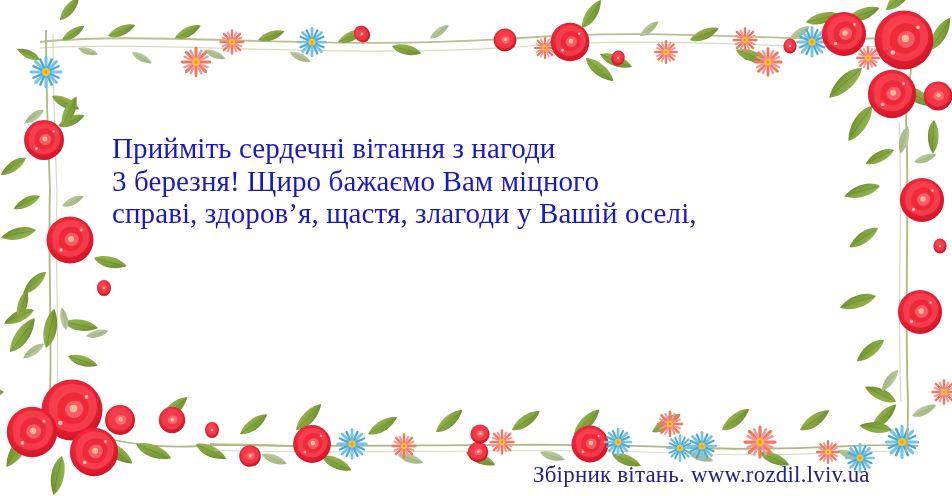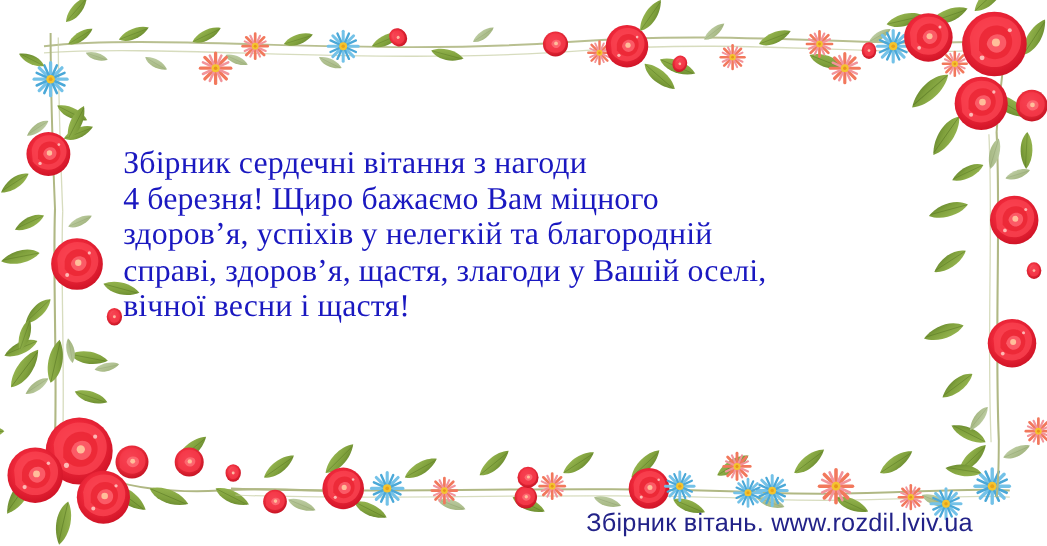--- a/index.html
+++ b/index.html
@@ -39,21 +39,21 @@
     color: #1a18c0;
     white-space: nowrap;
     letter-spacing: 0.1px;
   }
 
   
   #watermark {
     position: absolute;
     left: 533px;
     top: 462px;
-    font-family: Liberation Sans, sans-serif;
+    font-family: Liberation Serif, serif;
     font-size: 23px;
     line-height: 26px;
     color: #222288;
     white-space: nowrap;
     letter-spacing: 0.2px;
     text-align: center;
   }
 </style>
 </head>
 <body>
@@ -342,22 +342,20 @@
 
       <use href="#rose" transform="translate(904,40) scale(1.4)"></use>
       <use href="#rose" transform="translate(844,34) scale(1.05)"></use>
       <use href="#rose" transform="translate(892,94) scale(1.15)"></use>
       <use href="#rosesm" transform="translate(938,96) scale(1.2)"></use>
       <use href="#rosebud" transform="translate(790,46) scale(0.95)"></use>
     </g>
   </svg>
 
   <div id="greeting-block">
-    <div class="greeting-line">Збірник сердечні вітання з нагоди</div>
-    <div class="greeting-line">4 березня! Щиро бажаємо Вам міцного</div>
-    <div class="greeting-line">здоров’я,  успіхів у нелегкій та благородній</div>
+    <div class="greeting-line">Прийміть сердечні вітання з нагоди</div>
+    <div class="greeting-line">3 березня! Щиро бажаємо Вам міцного</div>
     <div class="greeting-line">справі, здоров’я, щастя, злагоди у Вашій оселі,</div>
-    <div class="greeting-line">вічної весни і щастя!</div>
   </div>
 
   <div id="watermark">Збірник вітань. www.rozdil.lviv.ua</div>
 
 </div>
 
 </body></html>

